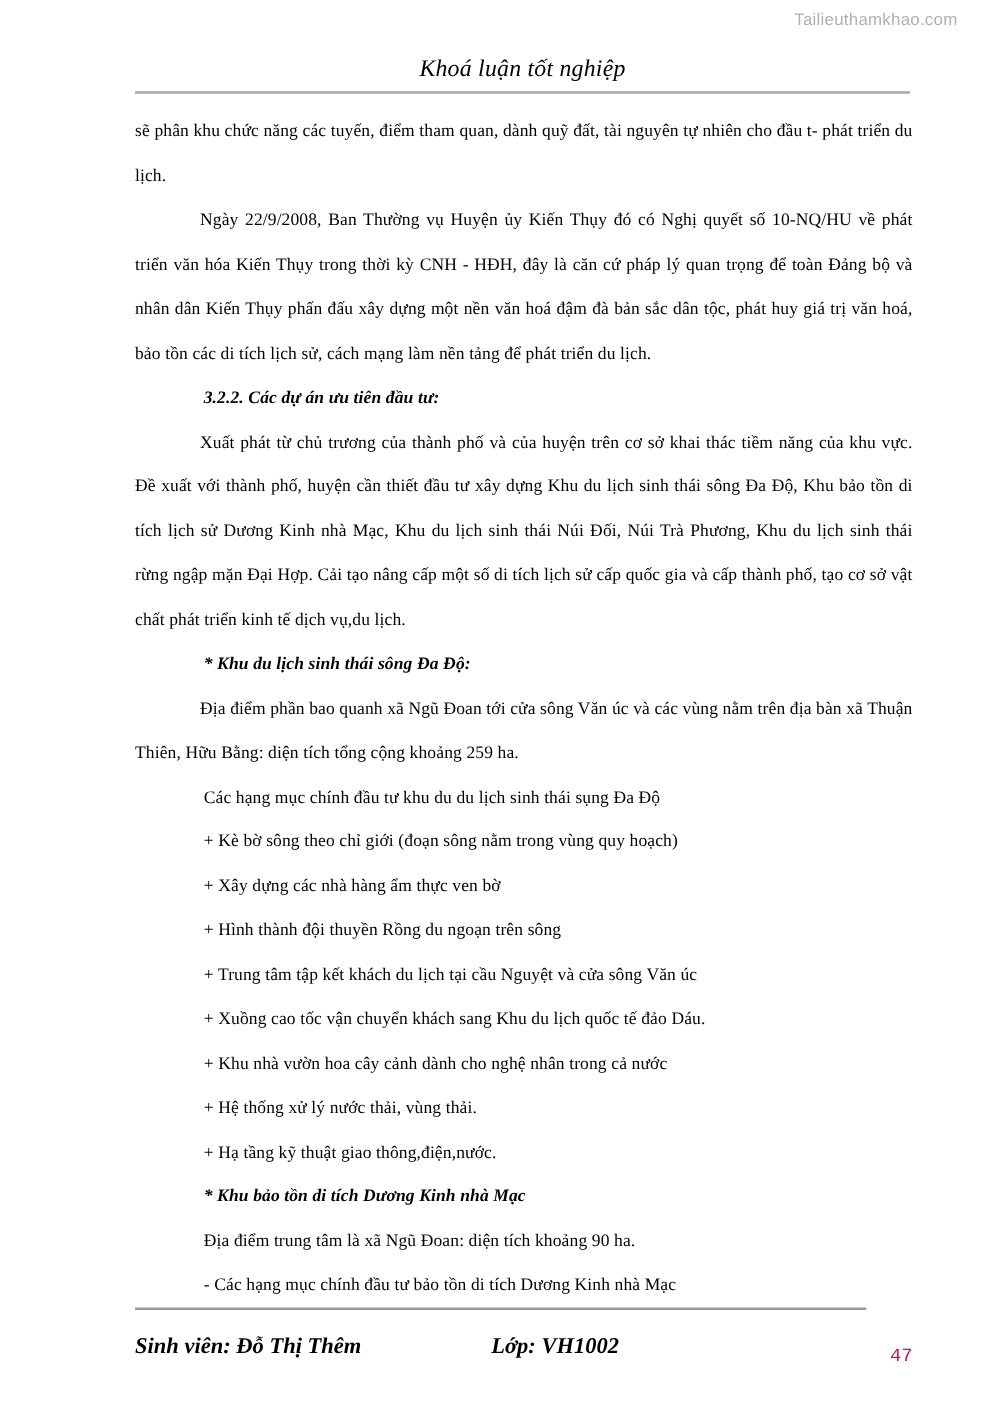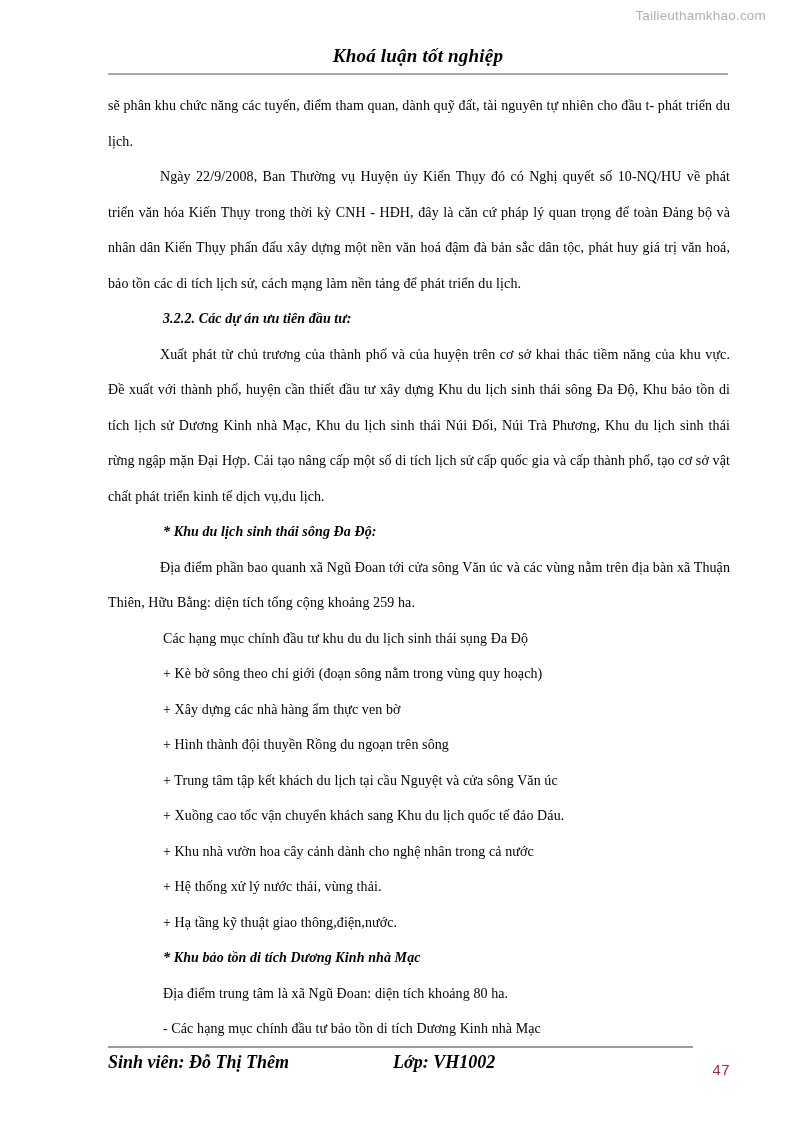--- a/index.html
+++ b/index.html
@@ -32,21 +32,21 @@
 
   
   .header {
     position: absolute;
     top: 46px;
     left: 108px;
     width: 620px;
   }
   .header-title {
     text-align: center;
-    font-weight: bold;
+    font-weight: normal;
     font-style: italic;
     font-size: 19px;
     line-height: 1.1;
     letter-spacing: 0.2px;
   }
   .header-rule {
     margin-top: 6px;
     border-top: 2px solid #a8a8a8;
     width: 100%;
   }
@@ -118,21 +118,21 @@
     left: 108px;
     top: 1046px;
     width: 622px;
   }
   .footer-rule {
     border-top: 2px solid #9a9a9a;
     width: 585px;
   }
   .footer-row {
     position: relative;
-    margin-top: 4px;
+    margin-top: 18px;
     height: 26px;
   }
   .footer-student {
     position: absolute;
     left: 0;
     top: 0;
     font-weight: bold;
     font-style: italic;
     font-size: 18px;
     white-space: nowrap;
@@ -189,21 +189,21 @@
     <p class="list-line">+ Xây dựng các nhà hàng ẩm thực ven bờ</p>
     <p class="list-line">+ Hình thành đội thuyền Rồng du ngoạn trên sông</p>
     <p class="list-line">+ Trung tâm tập kết khách du lịch tại cầu Nguyệt và cửa sông Văn úc</p>
     <p class="list-line">+ Xuồng cao tốc vận chuyển khách sang Khu du lịch quốc tế đảo Dáu.</p>
     <p class="list-line">+ Khu nhà vườn hoa cây cảnh dành cho nghệ nhân trong cả nước</p>
     <p class="list-line">+ Hệ thống xử lý nước thải, vùng thải.</p>
     <p class="list-line">+ Hạ tầng kỹ thuật giao thông,điện,nước.</p>
 
     <p class="subheading-left">* Khu bảo tồn di tích Dương Kinh nhà Mạc</p>
 
-    <p class="plain-line">Địa điểm trung tâm là xã Ngũ Đoan: diện tích khoảng 80 ha.</p>
+    <p class="plain-line">Địa điểm trung tâm là xã Ngũ Đoan: diện tích khoảng 90 ha.</p>
 
     <p class="plain-line">- Các hạng mục chính đầu tư bảo tồn di tích Dương Kinh nhà Mạc</p>
 
   </div>
 
   <div class="footer">
     <div class="footer-rule"></div>
     <div class="footer-row">
       <span class="footer-student">Sinh viên: Đỗ Thị Thêm</span>
       <span class="footer-class">Lớp: VH1002</span>

